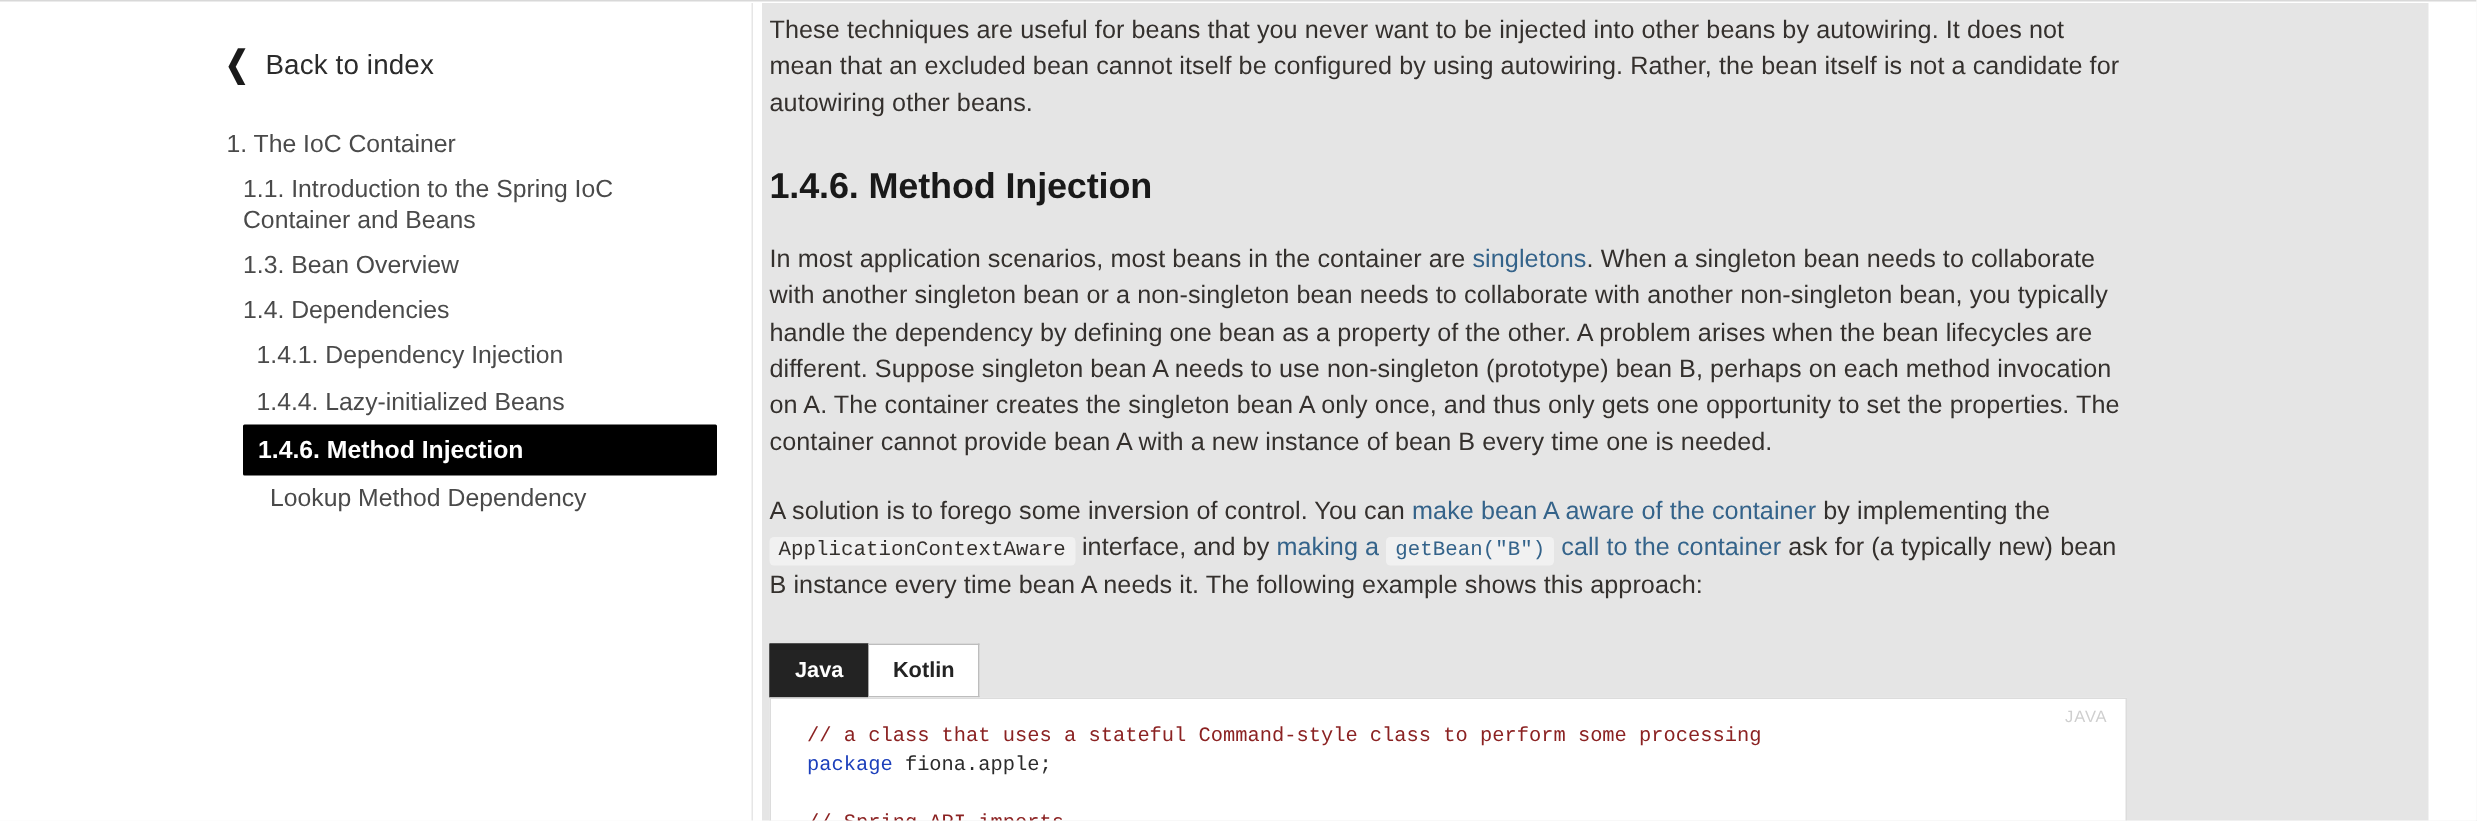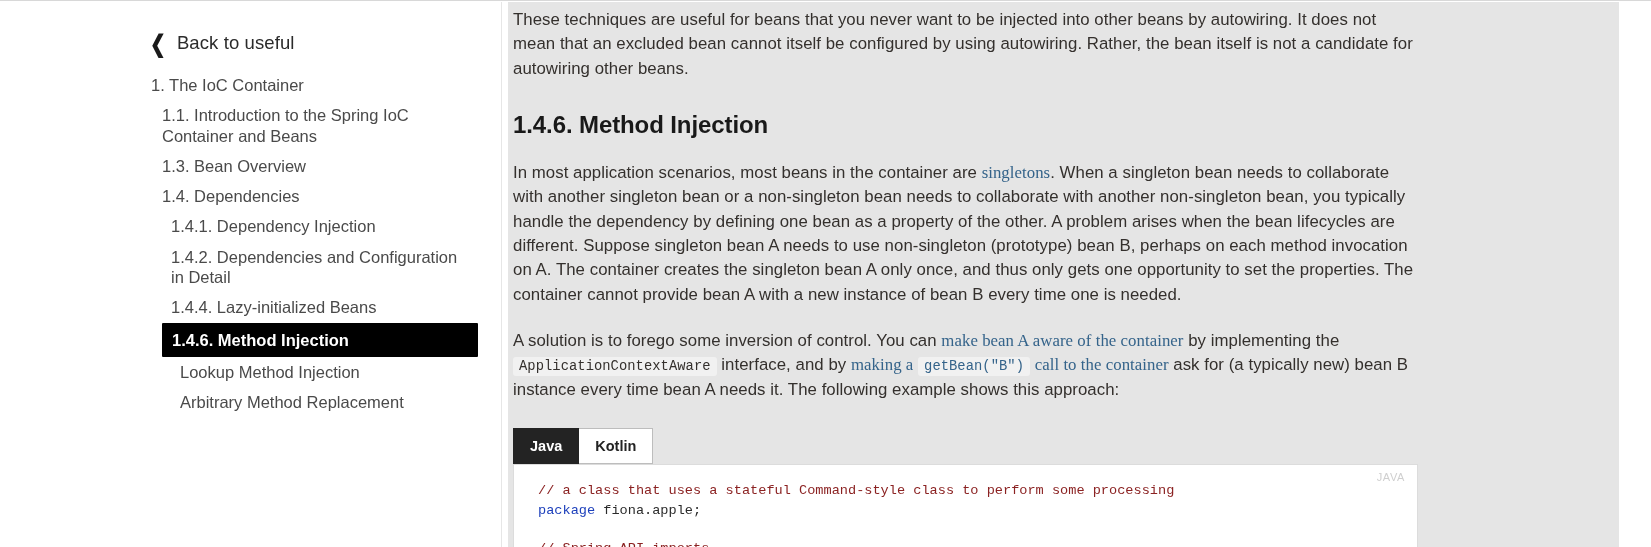--- a/index.html
+++ b/index.html
@@ -39,21 +39,21 @@
     line-height: 1;
     color: #1a1a1a;
     font-weight: 700;
     transform: scaleY(1.25);
   }
   .back-label {
     font-size: 18.5px;
     color: #2b2b2b;
     letter-spacing: .1px;
   }
-  .toc { margin-top: 16px; }
+  .toc { margin-top: 27px; }
   .toc-item {
     color: #4a4a4a;
     font-size: 16.5px;
     line-height: 1.23;
     padding: 5px 20px 5px 0;
     cursor: pointer;
   }
   .lvl1 { margin-left: 151px; width: 330px; }
   .lvl2 { margin-left: 162px; width: 322px; }
   .lvl3 { margin-left: 171px; width: 312px; }
@@ -113,21 +113,21 @@
     padding: 6px 0 0 5px;
   }
   .wrap { width: 905px; }
   p.body {
     margin: 0 0 22px 0;
     font-size: 16.8px;
     line-height: 1.45;
     color: #34302d;
     letter-spacing: .05px;
   }
-  a.link { color: #34638a; text-decoration: none; cursor: pointer; font-family: Liberation Serif, serif; }
+  a.link { color: #34638a; text-decoration: none; cursor: pointer; }
   h3.heading {
     margin: 30px 0 22px 0;
     font-size: 24px;
     font-weight: 700;
     color: #191919;
     letter-spacing: -.1px;
   }
   code.inline {
     background: #f1f1f1;
     border-radius: 3px;
@@ -187,33 +187,31 @@
   .c-plain { color: #2b2b2b; font-family: Liberation Mono, monospace; }
 </style>
 </head>
 <body>
 
 <div id="page">
 
   <div id="sidebar">
     <div class="back-row">
       <span class="chev">❮</span>
-      <span class="back-label">Back to useful</span>
+      <span class="back-label">Back to index</span>
     </div>
     <div class="toc">
       <div class="toc-item lvl1">1. The IoC Container</div>
       <div class="toc-item lvl2">1.1. Introduction to the Spring IoC Container and Beans</div>
       <div class="toc-item lvl2">1.3. Bean Overview</div>
       <div class="toc-item lvl2">1.4. Dependencies</div>
       <div class="toc-item lvl3">1.4.1. Dependency Injection</div>
-      <div class="toc-item lvl3">1.4.2. Dependencies and Configuration in Detail</div>
       <div class="toc-item lvl3">1.4.4. Lazy-initialized Beans</div>
       <div class="toc-item active">1.4.6. Method Injection</div>
-      <div class="toc-item lvl4">Lookup Method Injection</div>
-      <div class="toc-item lvl4">Arbitrary Method Replacement</div>
+      <div class="toc-item lvl4">Lookup Method Dependency</div>
     </div>
   </div>
 
   <div id="scroll-gutter">
     <div id="scroll-track"></div>
     <div id="scroll-up">
         <span class="tri"></span>
       </div>
     <div id="scroll-thumb"></div>
   </div>

